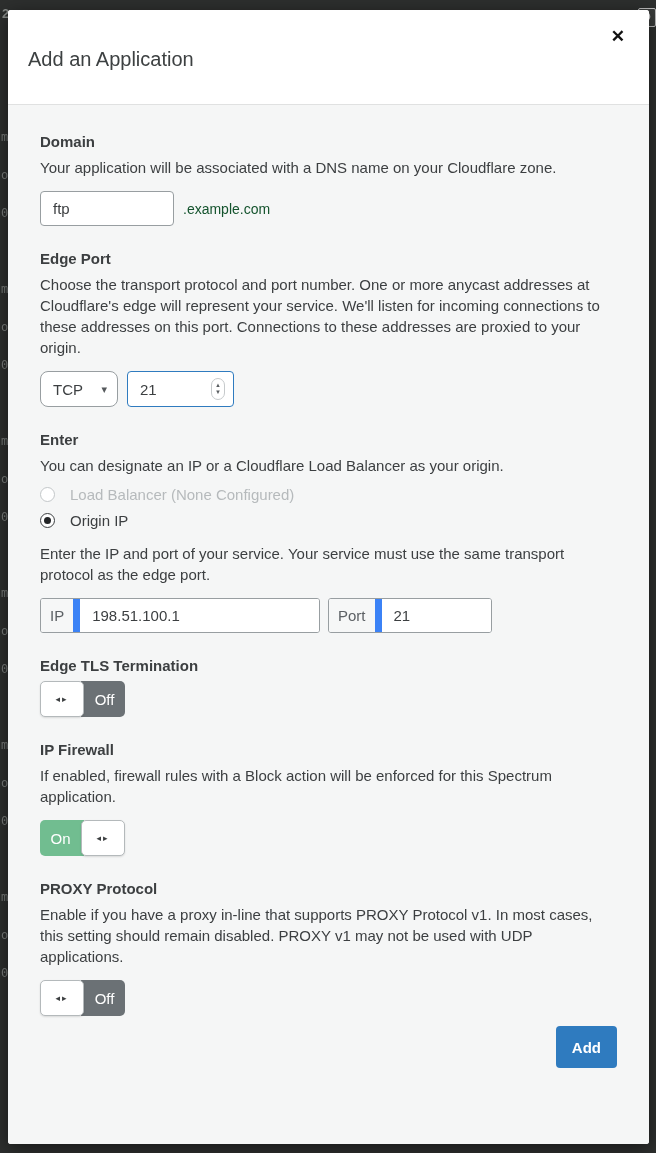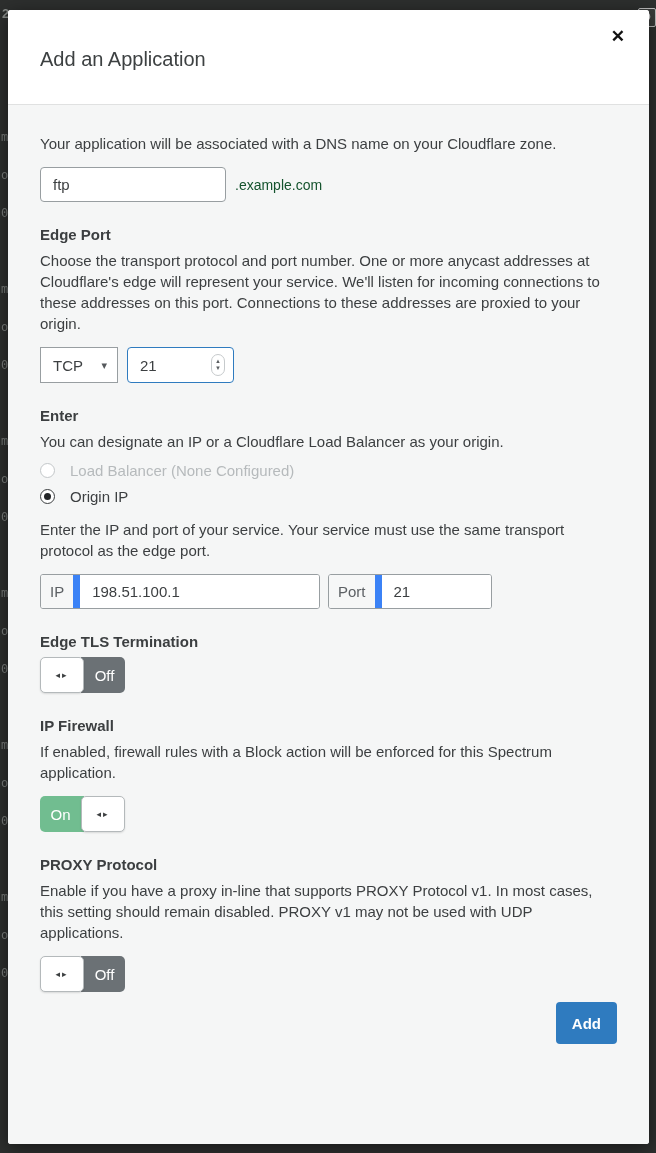--- a/index.html
+++ b/index.html
@@ -32,21 +32,21 @@
     width:641px; height:1134px;
     background:#fff; border-radius:3px;
     box-shadow:0 4px 18px rgba(0,0,0,.5);
     z-index:1; overflow:hidden;
     display:flex; flex-direction:column;
   }
   .modal-header {
     position:relative; height:94px; background:#fff; flex:0 0 auto;
   }
   .modal-title {
-    position:absolute; left:32px; top:38px;
+    position:absolute; left:20px; top:38px;
     font-size:20px; font-weight:400; color:#3d4142;
   }
   .close-btn {
     position:absolute; right:20px; top:14px;
     background:none; border:none; cursor:pointer;
     font-size:17px; font-weight:bold; color:#111;
     line-height:1; padding:4px;
   }
   .modal-body {
     flex:1 1 auto; background:#f5f6f6;
@@ -62,25 +62,25 @@
     font-size:15px; line-height:21px; color:#3c3f41;
     margin-bottom:13px; max-width:578px;
   }
   .control-row { display:flex; align-items:center; }
   
   .text-input {
     height:35px; border:1px solid #989ea1; border-radius:4px;
     background:#fff; font-size:15px; color:#3c3f41;
     padding:0 12px; font-family:inherit; outline:none;
   }
-  .domain-input { width:186px; }
+  .domain-input { width:134px; }
   .suffix { font-size:14px; color:#14532d; margin-left:9px; }
   
   .select {
-    width:78px; height:36px; border:1px solid #989ea1; border-radius:0;
+    width:78px; height:36px; border:1px solid #989ea1; border-radius:8px;
     background:#fff; display:flex; align-items:center;
     padding:0 10px 0 12px; cursor:pointer; margin-right:9px;
   }
   .select-value { font-size:15px; color:#3c3f41; flex:1; }
   .caret { font-size:11px; color:#55595c; }
   
   .number-input {
     width:107px; height:36px; border:1.5px solid #2f7bbf; border-radius:4px;
     background:#fff; display:flex; align-items:center;
     padding:0 8px 0 12px;
@@ -184,20 +184,21 @@
 <div class="modal">
 
   <div class="modal-header">
     <h1 class="modal-title">Add an Application</h1>
     <button class="close-btn">✕</button>
   </div>
 
   <div class="modal-body">
 
     <div class="section">
+      <div class="section-label">Domain</div>
       <div class="section-desc">Your application will be associated with a DNS name on your Cloudflare zone.</div>
       <div class="control-row">
         <input class="text-input domain-input" type="text" value="ftp" style="">
         <span class="suffix">.example.com</span>
       </div>
     </div>
 
     <div class="section">
       <div class="section-label">Edge Port</div>
       <div class="section-desc">Choose the transport protocol and port number. One or more anycast addresses at Cloudflare's edge will represent your service. We'll listen for incoming connections to these addresses on this port. Connections to these addresses are proxied to your origin.</div>

